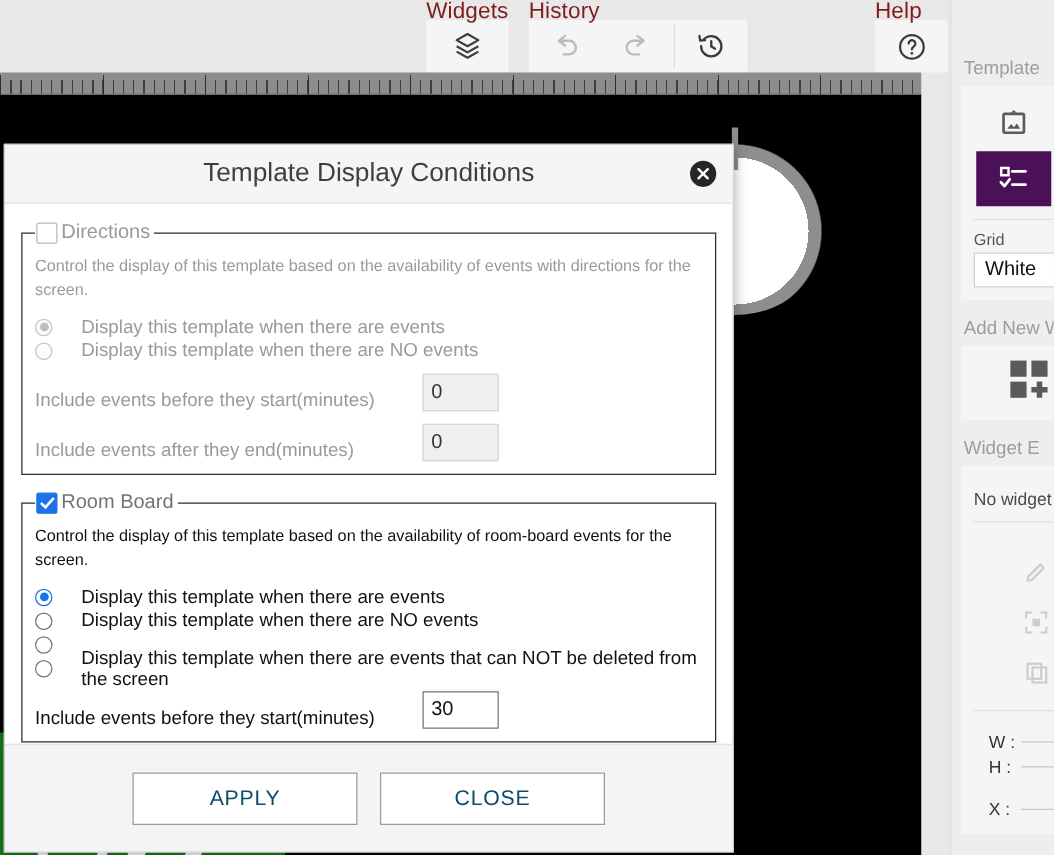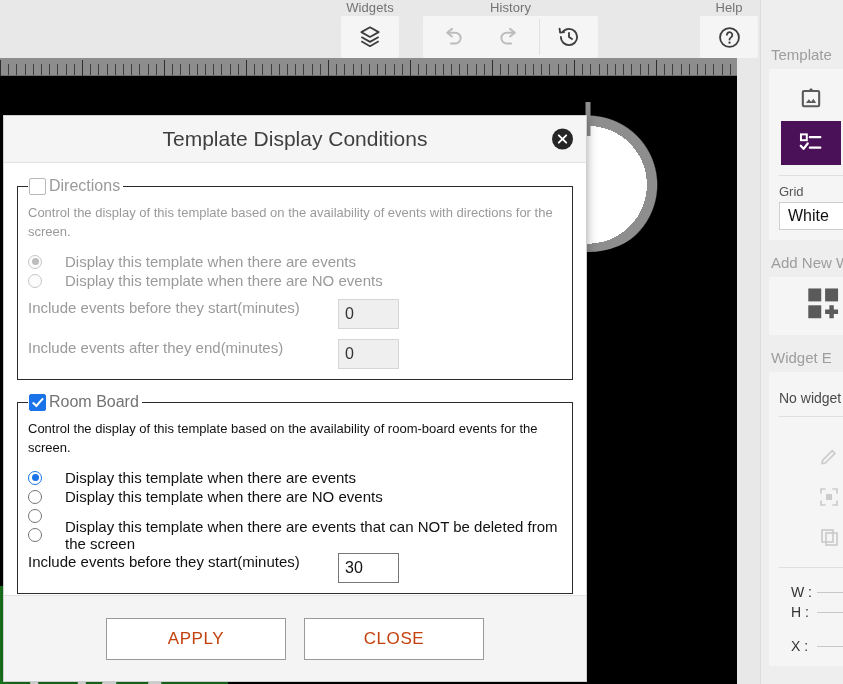--- a/index.html
+++ b/index.html
@@ -12,21 +12,21 @@
   }
 
   #root { position: relative; width: 843px; height: 684px; }
 
   
   .app-bg { position: absolute; inset: 0; background: #e8e8e8; }
 
   .toolbar { position: absolute; left: 0; top: 0; width: 760px; height: 58px; }
   .tool-group { position: absolute; top: 0; }
   .tool-caption {
-    font-size: 13px; color: #737373; text-align: center;
+    font-size: 18px; color: #7f1d1d; 
     line-height: 16px; height: 16px; letter-spacing: .1px;
   }
   .tool-box {
     background: #f5f5f5; border-radius: 2px; display: flex; align-items: center;
     justify-content: center; height: 42px;
   }
   .tool-btn {
     width: 58px; height: 42px; display: flex; align-items: center; justify-content: center;
   }
   .tool-sep { width: 1px; height: 36px; background: #e0e0e0; }
@@ -152,40 +152,40 @@
   legend.lg .lg-txt { color: #737373; }
   legend.lg.dis .lg-txt { color: #9a9a9a; }
 
   .desc { font-size: 13px; line-height: 19px; color: #111; margin: 2px 0 12px 0; }
   .desc.dis { color: #9a9a9a; }
 
   .radio-row { display: flex; align-items: center; gap: 23px; height: 17px; margin-bottom: 2px; }
   .radio-row .rl { font-size: 15px; color: #111; }
   .radio-row.dis .rl { color: #9a9a9a; }
 
-  .field-row { display: flex; align-items: flex-start; margin-top: 10px; }
+  .field-row { display: flex; align-items: flex-end; margin-top: 10px; }
   .field-row .fl { font-size: 15px; color: #111; width: 310px; }
   .field-row.dis .fl { color: #9a9a9a; }
   .num-input {
     width: 61px; height: 30px; font-size: 16px; color: #111;
     border: 1px solid #767676; background: #fff; padding: 0 6px;
     font-family: "Liberation Sans", sans-serif;
   }
   .num-input.dis { background: #efefef; border-color: #d6d6d6; color: #333; }
 
   .override-row { display: flex; align-items: center; gap: 11px; padding: 2px 0 0 8px; }
   .override-row .ol { font-size: 16px; color: #111; }
 
   .modal-foot {
     flex: none; height: 86px; background: #f4f4f4; border-top: 1px solid #e2e2e2;
     display: flex; align-items: center; justify-content: center; gap: 18px;
   }
   .btn {
     width: 180px; height: 42px; background: #fff; border: 1px solid #9a9a9a;
-    font-size: 17px; color: #c2410c; letter-spacing: .6px; cursor: pointer;
+    font-size: 17px; color: #0c4a6e; letter-spacing: .6px; cursor: pointer;
     font-family: "Liberation Sans", sans-serif;
   }
 
   
   .cb {
     width: 17px; height: 17px; border: 1px solid #767676; background: #fff;
     border-radius: 2px; display: inline-flex; align-items: center; justify-content: center;
     flex: none; cursor: pointer;
   }
   .cb.on { background: #1a73e8; border-color: #1a73e8; }

